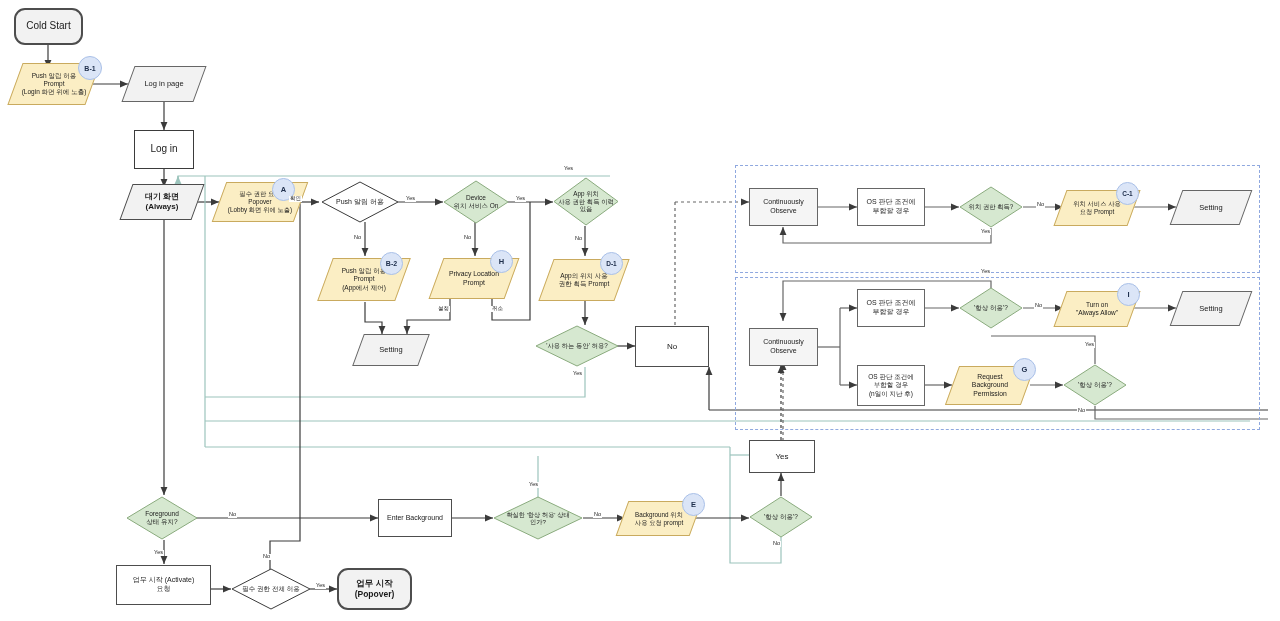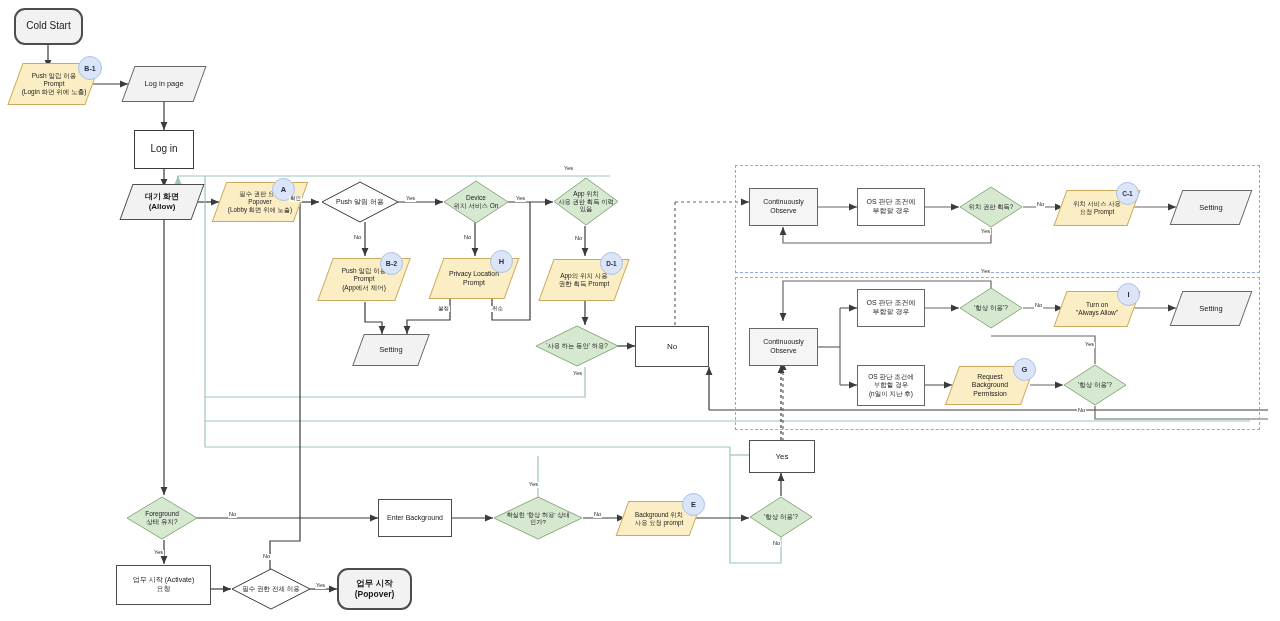--- a/index.html
+++ b/index.html
@@ -206,21 +206,21 @@
     <div class="txt" style="font-size:7.5px;">Log in page</div>
   </div>
 
   <div class="node proc-w" style="left:134px;top:130px;width:60px;height:39px;font-size:10px;">
     <span class="lbl">Log in</span>
   </div>
 
   <div class="para" style="left:126px;top:184px;width:72px;height:36px;">
     <div class="skew sk-grey" style="border-width:1.5px;border-color:#4d4d4d;"></div>
     <div class="txt" style="font-size:8px;font-weight:bold;">대기 화면
-(Allow)</div>
+(Always)</div>
   </div>
 
   <div class="para" style="left:219px;top:182px;width:82px;height:40px;">
     <div class="skew sk-yellow"></div>
     <div class="txt" style="font-size:6.3px;">필수 권한 요청
 Popover
 (Lobby 화면 위에 노출)</div>
   </div>
   <div class="badge" style="left:272px;top:178px;width:21px;height:21px;font-size:7.5px;">
     <span>A</span>

